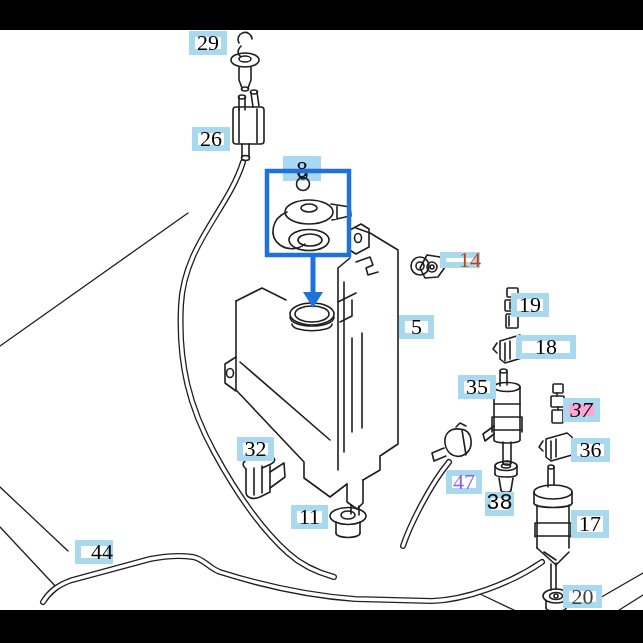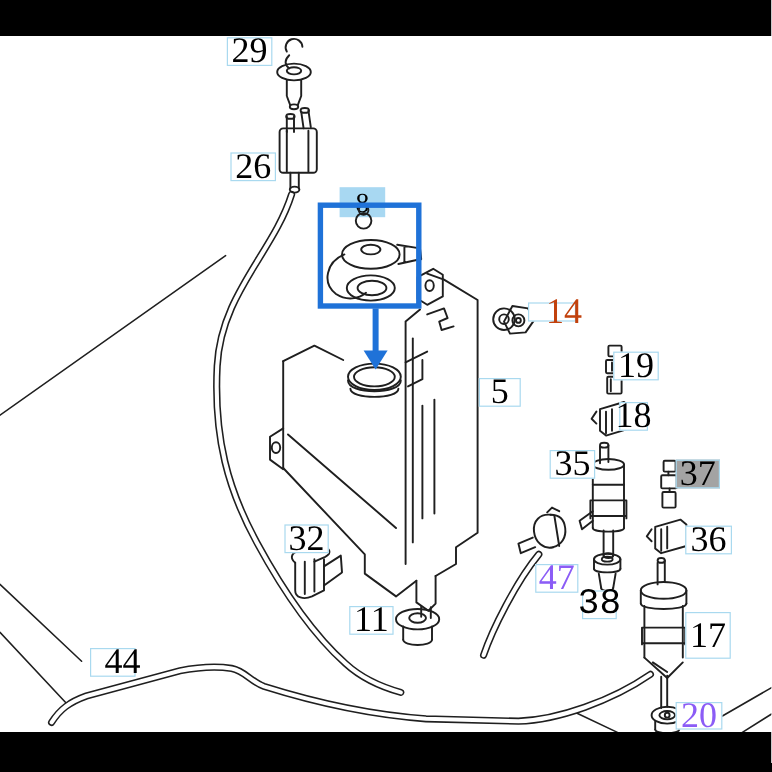--- a/index.html
+++ b/index.html
@@ -3,23 +3,23 @@
 <meta charset="utf-8">
 <style>
   html,body{margin:0;padding:0;background:#fff;}
   .stage{position:relative;width:643px;height:643px;background:#ffffff;overflow:hidden;
          font-family:"Liberation Serif", serif;}
   .bar{position:absolute;left:0;width:643px;background:#000;z-index:5;}
   .bar.top{top:0;height:30px;}
   .bar.bottom{top:610px;height:33px;}
   svg.art{position:absolute;left:0;top:0;z-index:1;}
   .callout-layer{position:absolute;left:0;top:0;width:643px;height:643px;z-index:3;pointer-events:none;}
-  .callout{position:absolute;box-sizing:border-box;border:1px solid #0369a1;background:#ffffff;
+  .callout{position:absolute;box-sizing:border-box;border:6px solid #0369a1;background:#ffffff;
            color:#000;display:flex;align-items:center;justify-content:center;
-           font-size:30px;line-height:1;pointer-events:auto;cursor:pointer;}
+           font-size:22px;line-height:1;pointer-events:auto;cursor:pointer;}
   .lineart{stroke:#1f1f1f;fill:none;stroke-width:1.6;stroke-linecap:round;stroke-linejoin:round;}
   .thin{stroke-width:1.3;}
   .hose-outer{stroke:#1f1f1f;fill:none;stroke-width:6;stroke-linecap:round;}
   .hose-inner{stroke:#ffffff;fill:none;stroke-width:3.4;stroke-linecap:round;}
   .sel-num{font-family:"Liberation Serif", serif;font-size:23px;fill:#000;}
 </style>
 </head>
 <body>
 
 <div class="stage">
@@ -213,26 +213,26 @@
       <polygon points="303,292 323,292 313,308" fill="#1f72d8"></polygon>
     </g>
   </svg>
 
   <div class="callout-layer">
       <div class="callout" style="left: 189px; top: 31px; width: 38px; height: 24px; border-color: rgb(169, 217, 239); background: rgb(255, 255, 255); color: rgb(0, 0, 0);">29</div>
       <div class="callout" style="left: 192px; top: 103px; width: 38px; height: 24px; border-color: rgb(169, 217, 239); background: rgb(255, 255, 255); color: rgb(0, 0, 0); margin-top: 24px;">26</div>
       <div class="callout" style="left: 440px; top: 252px; width: 40px; height: 16px; border-color: rgb(169, 217, 239); background: rgb(255, 255, 255); color: #c2410c; padding-left: 20px;">14</div>
       <div class="callout" style="left: 399px; top: 315px; width: 35px; height: 24px; border-color: rgb(169, 217, 239); background: rgb(255, 255, 255); color: rgb(0, 0, 0);">5</div>
       <div class="callout" style="left: 511px; top: 293px; width: 38px; height: 24px; border-color: rgb(169, 217, 239); background: rgb(255, 255, 255); color: rgb(0, 0, 0);">19</div>
-      <div class="callout" style="left: 516px; top: 335px; width: 24px; height: 24px; border-color: rgb(169, 217, 239); background: rgb(255, 255, 255); color: rgb(0, 0, 0); text-align: right;">18</div>
+      <div class="callout" style="left: 516px; top: 335px; width: 60px; height: 24px; border-color: rgb(169, 217, 239); background: rgb(255, 255, 255); color: rgb(0, 0, 0); text-align: right;">18</div>
       <div class="callout" style="left: 458px; top: 375px; width: 38px; height: 24px; border-color: rgb(169, 217, 239); background: rgb(255, 255, 255); color: rgb(0, 0, 0);">35</div>
-      <div class="callout" style="left: 563px; top: 383px; width: 37px; height: 24px; border-color: rgb(169, 217, 239); background: #a3a3a3; color: rgb(0, 0, 0);">37</div>
+      <div class="callout" style="left: 563px; top: 398px; width: 37px; height: 24px; border-color: rgb(169, 217, 239); background: #f9a8d4; color: rgb(0, 0, 0); font-style: italic;">37</div>
       <div class="callout" style="left: 571px; top: 438px; width: 39px; height: 24px; border-color: rgb(169, 217, 239); background: rgb(255, 255, 255); color: rgb(0, 0, 0);">36</div>
       <div class="callout" style="left: 237px; top: 437px; width: 37px; height: 24px; border-color: rgb(169, 217, 239); background: rgb(255, 255, 255); color: rgb(0, 0, 0); text-align: right;">32</div>
       <div class="callout" style="left: 446px; top: 470px; width: 36px; height: 24px; border-color: rgb(169, 217, 239); background: rgb(255, 255, 255); color: #8b5cf6;">47</div>
       <div class="callout" style="left: 485px; top: 492px; width: 29px; height: 24px; border-color: rgb(169, 217, 239); background: rgb(255, 255, 255); color: rgb(0, 0, 0); font-family: Liberation Mono, monospace;">38</div>
       <div class="callout" style="left: 291px; top: 505px; width: 37px; height: 24px; border-color: rgb(169, 217, 239); background: rgb(255, 255, 255); color: rgb(0, 0, 0);">11</div>
-      <div class="callout" style="left: 571px; top: 510px; width: 38px; height: 39px; border-color: rgb(169, 217, 239); background: rgb(255, 255, 255); color: rgb(0, 0, 0);">17</div>
+      <div class="callout" style="left: 571px; top: 510px; width: 38px; height: 28px; border-color: rgb(169, 217, 239); background: rgb(255, 255, 255); color: rgb(0, 0, 0);">17</div>
       <div class="callout" style="left: 75px; top: 540px; width: 38px; height: 24px; border-color: rgb(169, 217, 239); background: rgb(255, 255, 255); color: rgb(0, 0, 0); padding-left: 16px;">44</div>
-      <div class="callout" style="left: 563px; top: 585px; width: 39px; height: 23px; border-color: rgb(169, 217, 239); background: rgb(255, 255, 255); color: #8b5cf6;">20</div>
+      <div class="callout" style="left: 563px; top: 585px; width: 39px; height: 23px; border-color: rgb(169, 217, 239); background: rgb(255, 255, 255); color: #404040;">20</div>
     </div>
 
 </div>
 
 </body></html>

